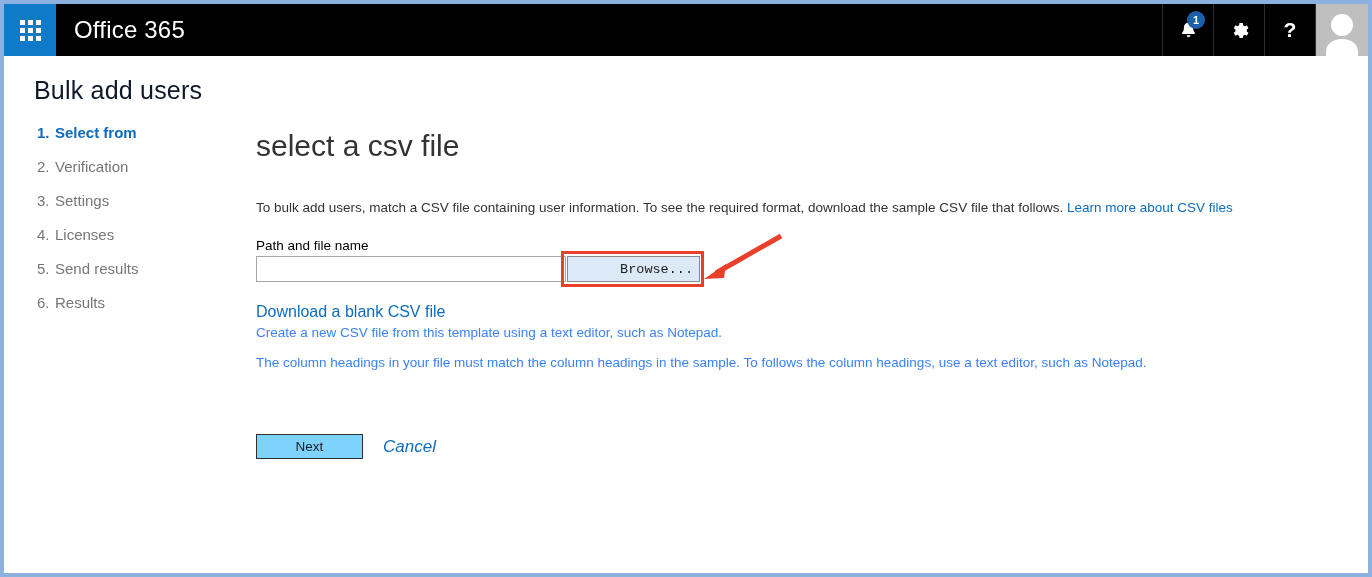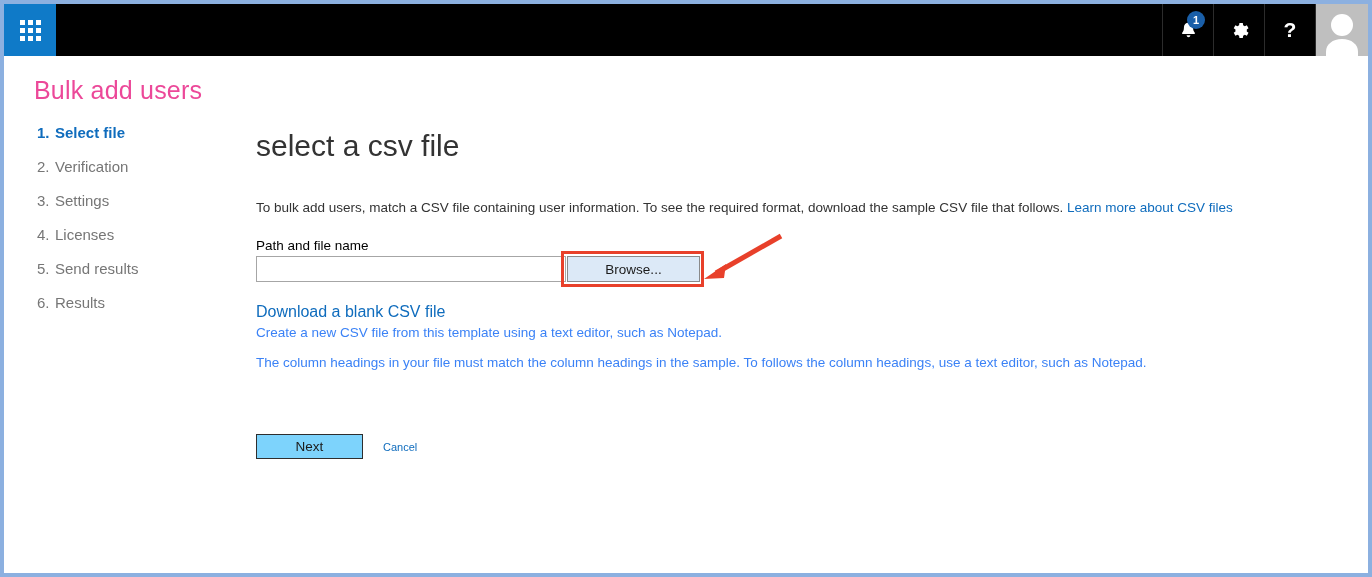--- a/index.html
+++ b/index.html
@@ -110,21 +110,21 @@
     width: 1364px;
     height: 517px;
     background: #ffffff;
   }
   .page-title {
     position: absolute;
     top: 20px;
     left: 30px;
     font-size: 25px;
     font-weight: 300;
-    color: #ec4899;
+    color: #0f172a;
     letter-spacing: 0.2px;
   }
 
   
   .steps {
     position: absolute;
     top: 68px;
     left: 33px;
     width: 190px;
   }
@@ -194,25 +194,26 @@
     padding: 0 4px;
     color: #333333;
     outline: none;
   }
   .browse-btn {
     width: 133px;
     height: 26px;
     box-sizing: border-box;
     border: 1px solid #8a8a8a;
     background: #dce9f7;
-    font-family: Liberation Sans, sans-serif;
+    font-family: Liberation Mono, monospace;
     font-size: 13.5px;
     color: #1b1b1b;
     cursor: pointer;
     margin-left: 1px;
+    text-align: right;
   }
 
   
   .annot-box {
     position: absolute;
     top: 195px;
     left: 305px;
     width: 143px;
     height: 36px;
     box-sizing: border-box;
@@ -259,24 +260,25 @@
     box-sizing: border-box;
     border: 1px solid #2e2e2e;
     background: #7dd3fc;
     font-family: "Liberation Sans", sans-serif;
     font-size: 13.5px;
     color: #1b1b1b;
     cursor: pointer;
   }
   .cancel-link {
     margin-left: 20px;
-    font-size: 11px;
+    font-size: 17px;
     color: #0f6cbd;
     text-decoration: none;
     cursor: pointer;
+    font-style: italic;
   }
 </style>
 </head>
 <body>
 
 <div id="screen">
 
   <div class="suite-bar">
 
     <div class="waffle-tile">
@@ -286,20 +288,21 @@
           <i></i>
           <i></i>
           <i></i>
           <i></i>
           <i></i>
           <i></i>
           <i></i>
       </div>
     </div>
 
+    <div class="suite-brand">Office 365</div>
 
     <div class="suite-spacer"></div>
 
     <div class="suite-btn">
       <svg width="21" height="21" viewBox="0 0 24 24">
         <path d="M12 3c-3.2 0-5.2 2.3-5.2 5.3 0 3.4-.9 5.1-2 6.2-.5.5-.2 1.4.6 1.4h13.2c.8 0 1.1-.9.6-1.4-1.1-1.1-2-2.8-2-6.2C17.2 5.3 15.2 3 12 3z" fill="#ffffff"></path>
         <path d="M9.8 17.5c.2 1.3 1.1 2.2 2.2 2.2s2-0.9 2.2-2.2z" fill="#ffffff"></path>
       </svg>
       <span class="badge">1</span>
     </div>
@@ -323,21 +326,21 @@
     </div>
   </div>
 
   <div class="page">
 
     <div class="page-title">Bulk add users</div>
 
     <div class="steps">
       <div class="step active">
         <span class="num">1.</span>
-        <span>Select file</span>
+        <span>Select from</span>
       </div>
       <div class="step">
         <span class="num">2.</span>
         <span>Verification</span>
       </div>
       <div class="step">
         <span class="num">3.</span>
         <span>Settings</span>
       </div>
       <div class="step">

